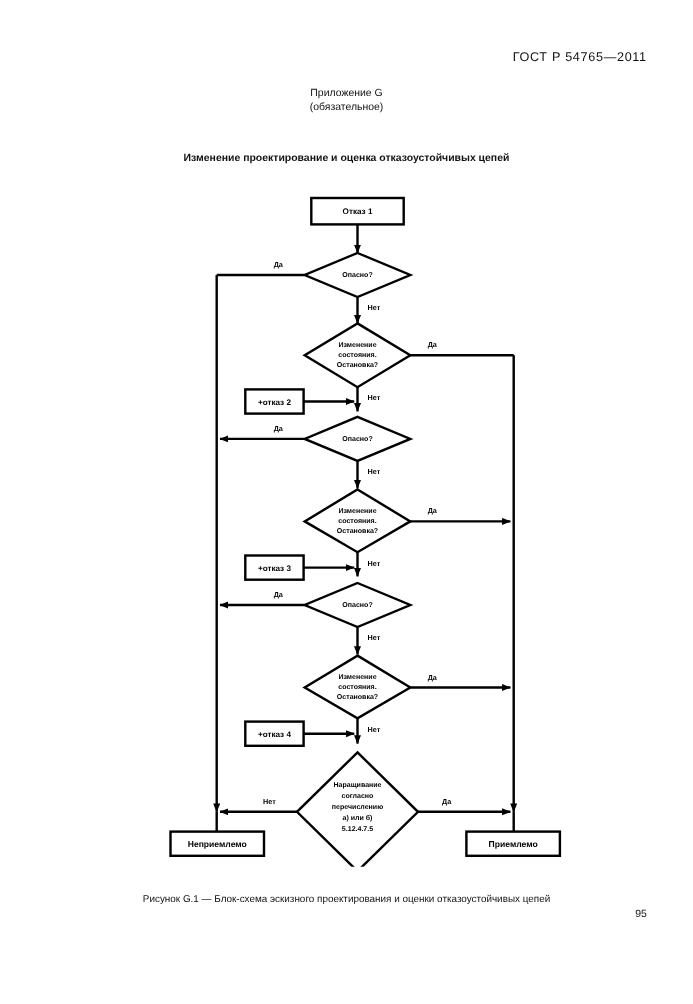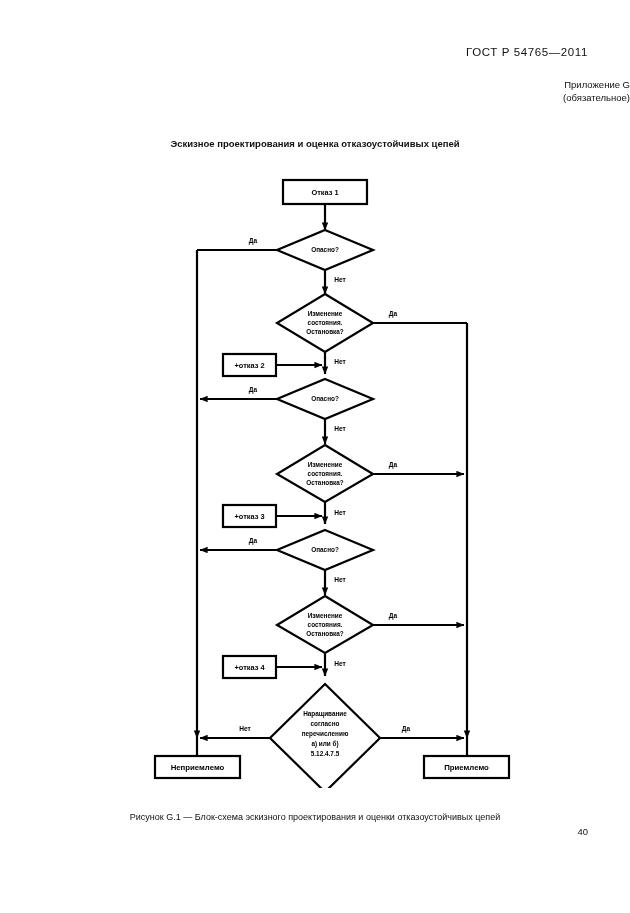--- a/index.html
+++ b/index.html
@@ -29,21 +29,21 @@
     font-weight: normal;
     letter-spacing: 0.6px;
     color: #111;
     white-space: nowrap;
   }
   .annex-block {
     position: absolute;
     top: 78px;
     left: 0;
     right: 0;
-    text-align: right;
+    text-align: center;
     font-size: 9.5px;
     line-height: 13px;
     color: #111;
   }
   .annex-block .annex-line {
     display: block;
   }
   .figure-title {
     position: absolute;
     top: 138px;
@@ -114,21 +114,21 @@
 
 <div class="page">
 
   <div class="doc-header">ГОСТ Р 54765—2011</div>
 
   <div class="annex-block">
     <span class="annex-line">Приложение G</span>
     <span class="annex-line">(обязательное)</span>
   </div>
 
-  <div class="figure-title">Эскизное проектирования и оценка отказоустойчивых цепей</div>
+  <div class="figure-title">Изменение проектирование и оценка отказоустойчивых цепей</div>
 
   <div class="flow-wrap">
     <svg class="flow" width="630" height="620" viewBox="0 0 630 620">
       <defs>
         <marker id="arw" markerWidth="9" markerHeight="9" refX="7.6" refY="3.2" orient="auto" markerUnits="userSpaceOnUse">
           <path d="M0,0 L8,3.2 L0,6.4 z" fill="#000"></path>
         </marker>
       </defs>
 
       <g>
@@ -263,15 +263,15 @@
       <g>
         <rect class="shape" x="424" y="588" width="85" height="22"></rect>
         <text class="lbl lbl-term" x="466.5" y="600">Приемлемо</text>
       </g>
 
     </svg>
   </div>
 
   <div class="caption">Рисунок G.1 — Блок-схема эскизного проектирования и оценки отказоустойчивых цепей</div>
 
-  <div class="page-number">40</div>
+  <div class="page-number">95</div>
 
 </div>
 
 </body></html>

